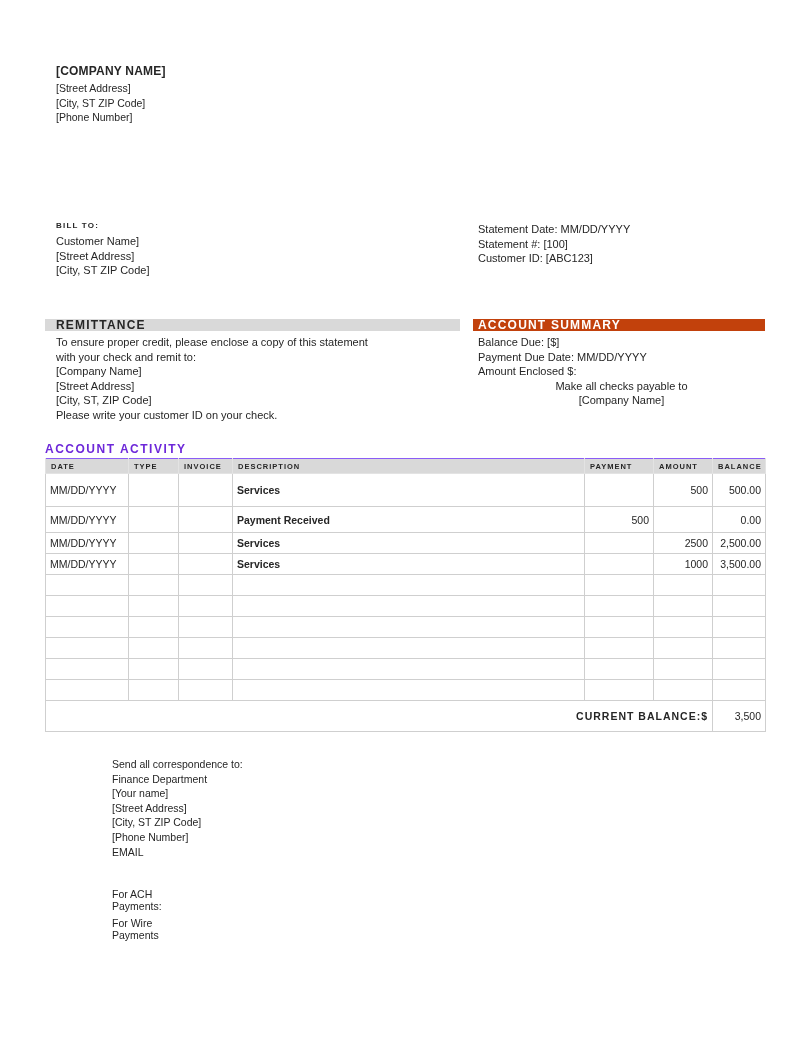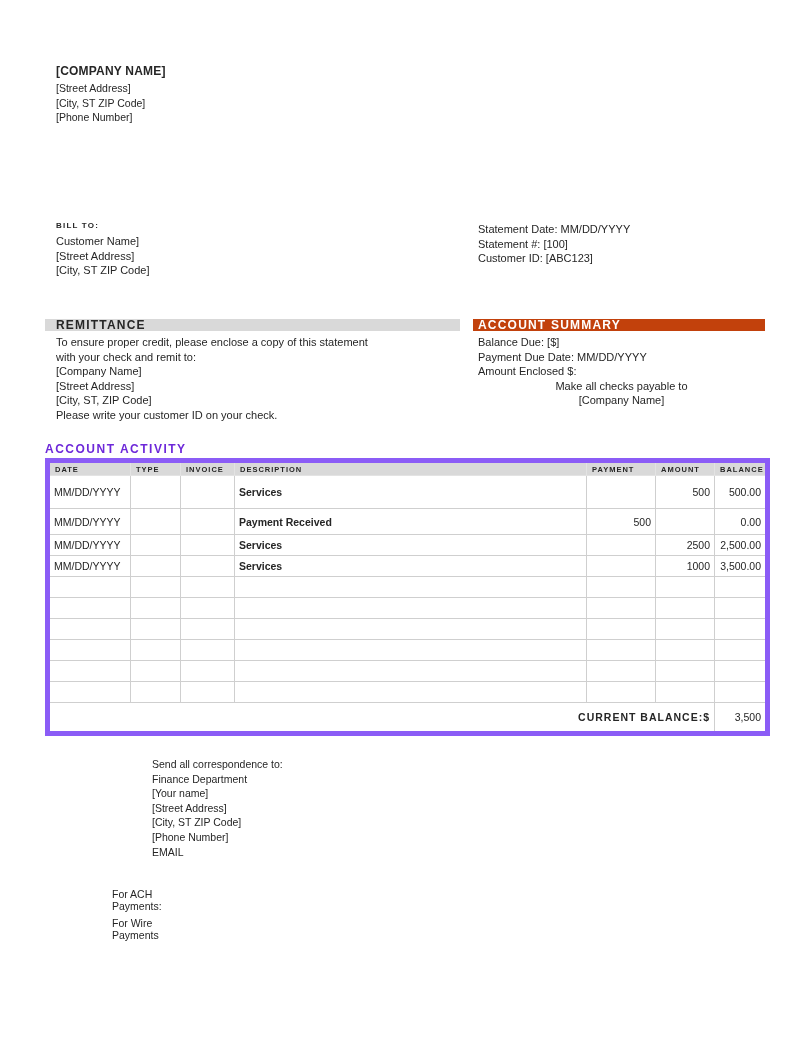--- a/index.html
+++ b/index.html
@@ -34,37 +34,37 @@
   .bar { height:12px; display:flex; align-items:center; font-size:12px; font-weight:700; letter-spacing:1.2px; }
   .remit .bar { background:#d9d9d9; color:#262626; padding-left:11px; }
   .summary .bar { background:#c2410c; color:#ffffff; padding-left:5px; }
   .remit .lines { margin:4px 0 0 11px; }
   .summary .lines { margin:4px 0 0 5px; }
   .centered { text-align:center; }
 
   
   .activity-title { left:45px; top:442px; font-size:12px; font-weight:700; letter-spacing:1.5px; color:#6d28d9; }
   table.activity { position:absolute; left:45px; top:458px; width:720px;
-    border-collapse:collapse; table-layout:fixed; border:5px solid #8b5cf6; }
+    border-collapse:collapse; table-layout:fixed; border:1px solid #8b5cf6; }
   table.activity th { background:#d9d9d9; height:15px; font-size:7.5px; font-weight:700;
     letter-spacing:1px; text-align:left; padding:0 2px 0 5px; color:#262626;
     border:1px solid #e3e3e3; border-top:none; white-space:nowrap; overflow:hidden; }
   table.activity td { border:1px solid #cfcfcf; font-size:10.5px; color:#262626;
     padding:0 4px; vertical-align:middle; overflow:hidden; white-space:nowrap; }
   .r1 { height:33px; } .r2 { height:26px; } .r { height:21px; } .brow { height:31px; }
   .desc { font-weight:700; }
   .num { text-align:right; }
   .va-top { vertical-align:top; padding-top:2px; }
   .va-bot { vertical-align:bottom; padding-bottom:3px; }
   .bal-label { text-align:right; font-size:8px; font-weight:700; letter-spacing:1px; padding-right:4px; }
   .bal-value { font-size:10.5px; }
 
   
   .correspond { left:112px; top:757px; }
-  .foot-line { font-size:10.5px; line-height:14.6px;margin-left:40px; }
+  .foot-line { font-size:10.5px; line-height:14.6px; }
   .payments { left:112px; top:888px; }
   .pay-label { position:absolute; left:0; font-size:10.5px; }
   .pay-label.ach { top:0; }
   .pay-label.wire { top:29px; }
   .pay-values { margin-left:158px; }
 </style>
 </head>
 <body>
 
 <div class="page">

